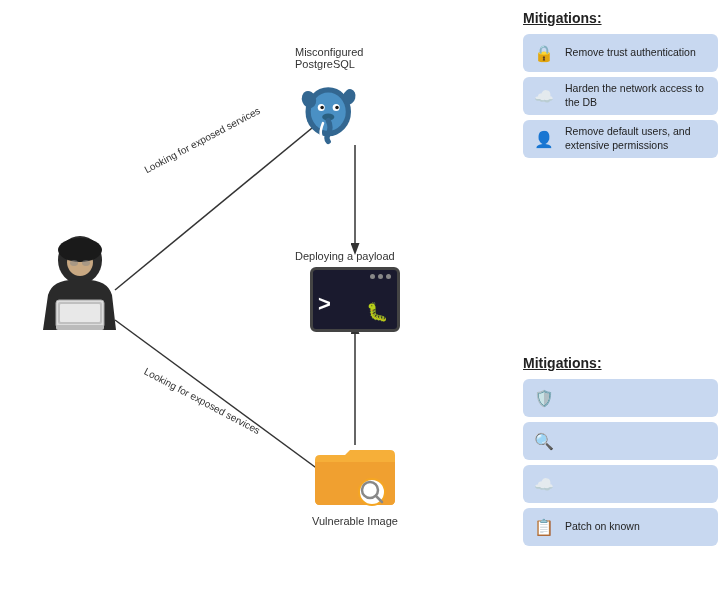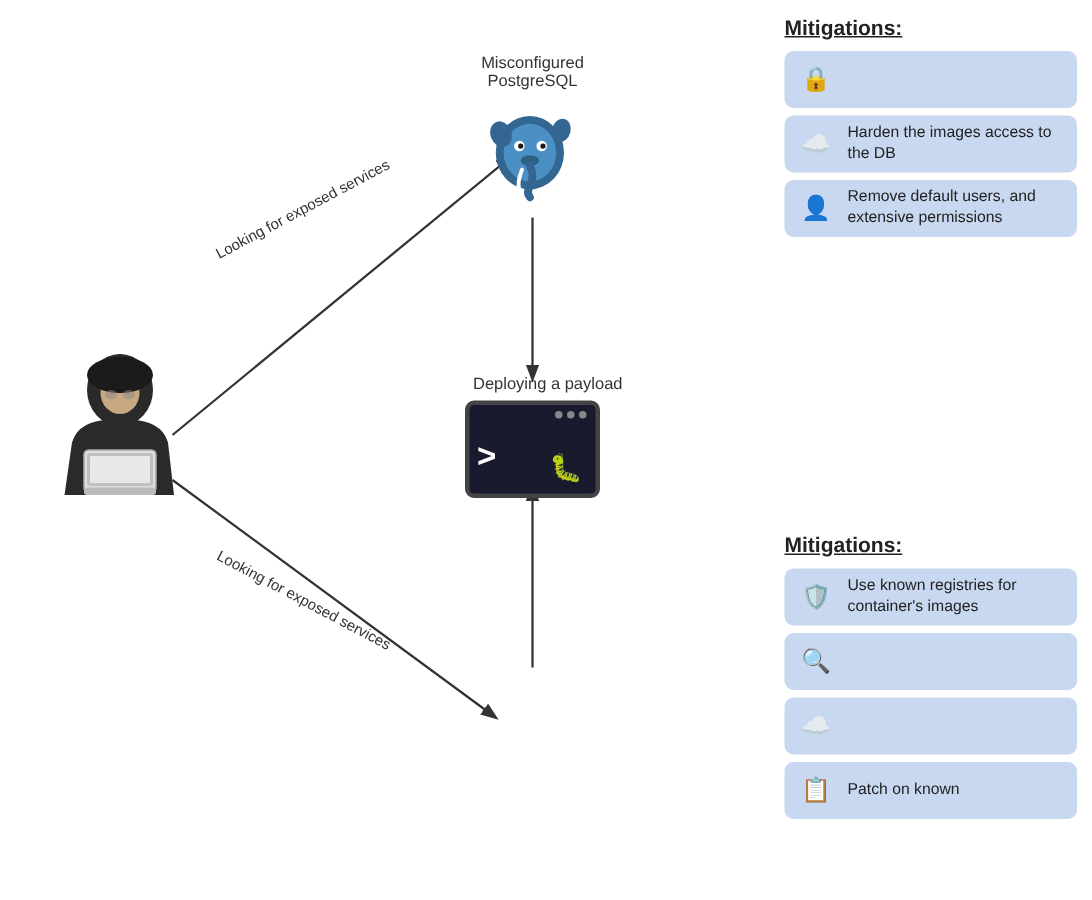--- a/index.html
+++ b/index.html
@@ -33,36 +33,36 @@
       left: 30px;
       top: 230px;
       width: 100px;
       text-align: center;
     }
 
     
     .postgres-node {
       position: absolute;
       left: 295px;
-      top: 36px;
-      text-align: center;
+      top: 46px;
+      text-align: left;
       width: 120px;
     }
     .postgres-node .label {
       font-size: 11px;
       color: #333;
       margin-bottom: 5px;
     }
 
     
     .payload-node {
       position: absolute;
       left: 295px;
       top: 250px;
-      text-align: right;
+      text-align: left;
       width: 120px;
     }
     .payload-node .label {
       font-size: 11px;
       color: #333;
       margin-bottom: 5px;
     }
 
     
     .vuln-node {
@@ -266,43 +266,55 @@
       <div class="terminal-dots">
         <div class="terminal-dot"></div>
         <div class="terminal-dot"></div>
         <div class="terminal-dot"></div>
       </div>
       <div class="terminal-prompt">&gt;</div>
       <div class="terminal-bug">🐛</div>
     </div>
   </div>
 
+  <div class="vuln-node">
+    <svg width="90" height="70" viewBox="0 0 90 70" xmlns="http://www.w3.org/2000/svg" style="margin: 0 auto; display:block;">
+
+      <path d="M5,20 Q5,15 10,15 L35,15 L40,10 L80,10 Q85,10 85,15 L85,60 Q85,65 80,65 L10,65 Q5,65 5,60 Z" fill="#f5a623" opacity="0.9"></path>
+      <path d="M5,22 L85,22 L85,60 Q85,65 80,65 L10,65 Q5,65 5,60 Z" fill="#f0a030"></path>
+
+      <circle cx="62" cy="52" r="13" fill="white" stroke="#f5a623" stroke-width="2"></circle>
+      <circle cx="60" cy="50" r="8" fill="none" stroke="#888" stroke-width="2.5"></circle>
+      <line x1="66" y1="56" x2="72" y2="62" stroke="#888" stroke-width="2.5" stroke-linecap="round"></line>
+    </svg>
+    <div class="label">Vulnerable Image</div>
+  </div>
 
   <div class="mitigations-top">
     <div class="mitigations-title">Mitigations:</div>
 
     <div class="mit-item">
       <div class="mit-icon">🔒</div>
+      <div class="mit-text">Remove trust authentication</div>
     </div>
     <div class="mit-item">
       <div class="mit-icon">☁️</div>
-      <div class="mit-text">Harden the images access to the DB</div>
+      <div class="mit-text">Harden the network access to the DB</div>
     </div>
     <div class="mit-item">
       <div class="mit-icon">👤</div>
       <div class="mit-text">Remove default users, and extensive permissions</div>
     </div>
   </div>
 
   <div class="mitigations-bottom">
     <div class="mitigations-title">Mitigations:</div>
 
     <div class="mit-item">
       <div class="mit-icon">🛡️</div>
-      <div class="mit-text">Use known registries for container's images</div>
     </div>
     <div class="mit-item">
       <div class="mit-icon">🔍</div>
     </div>
     <div class="mit-item">
       <div class="mit-icon">☁️</div>
     </div>
     <div class="mit-item">
       <div class="mit-icon">📋</div>
       <div class="mit-text">Patch on known</div>

